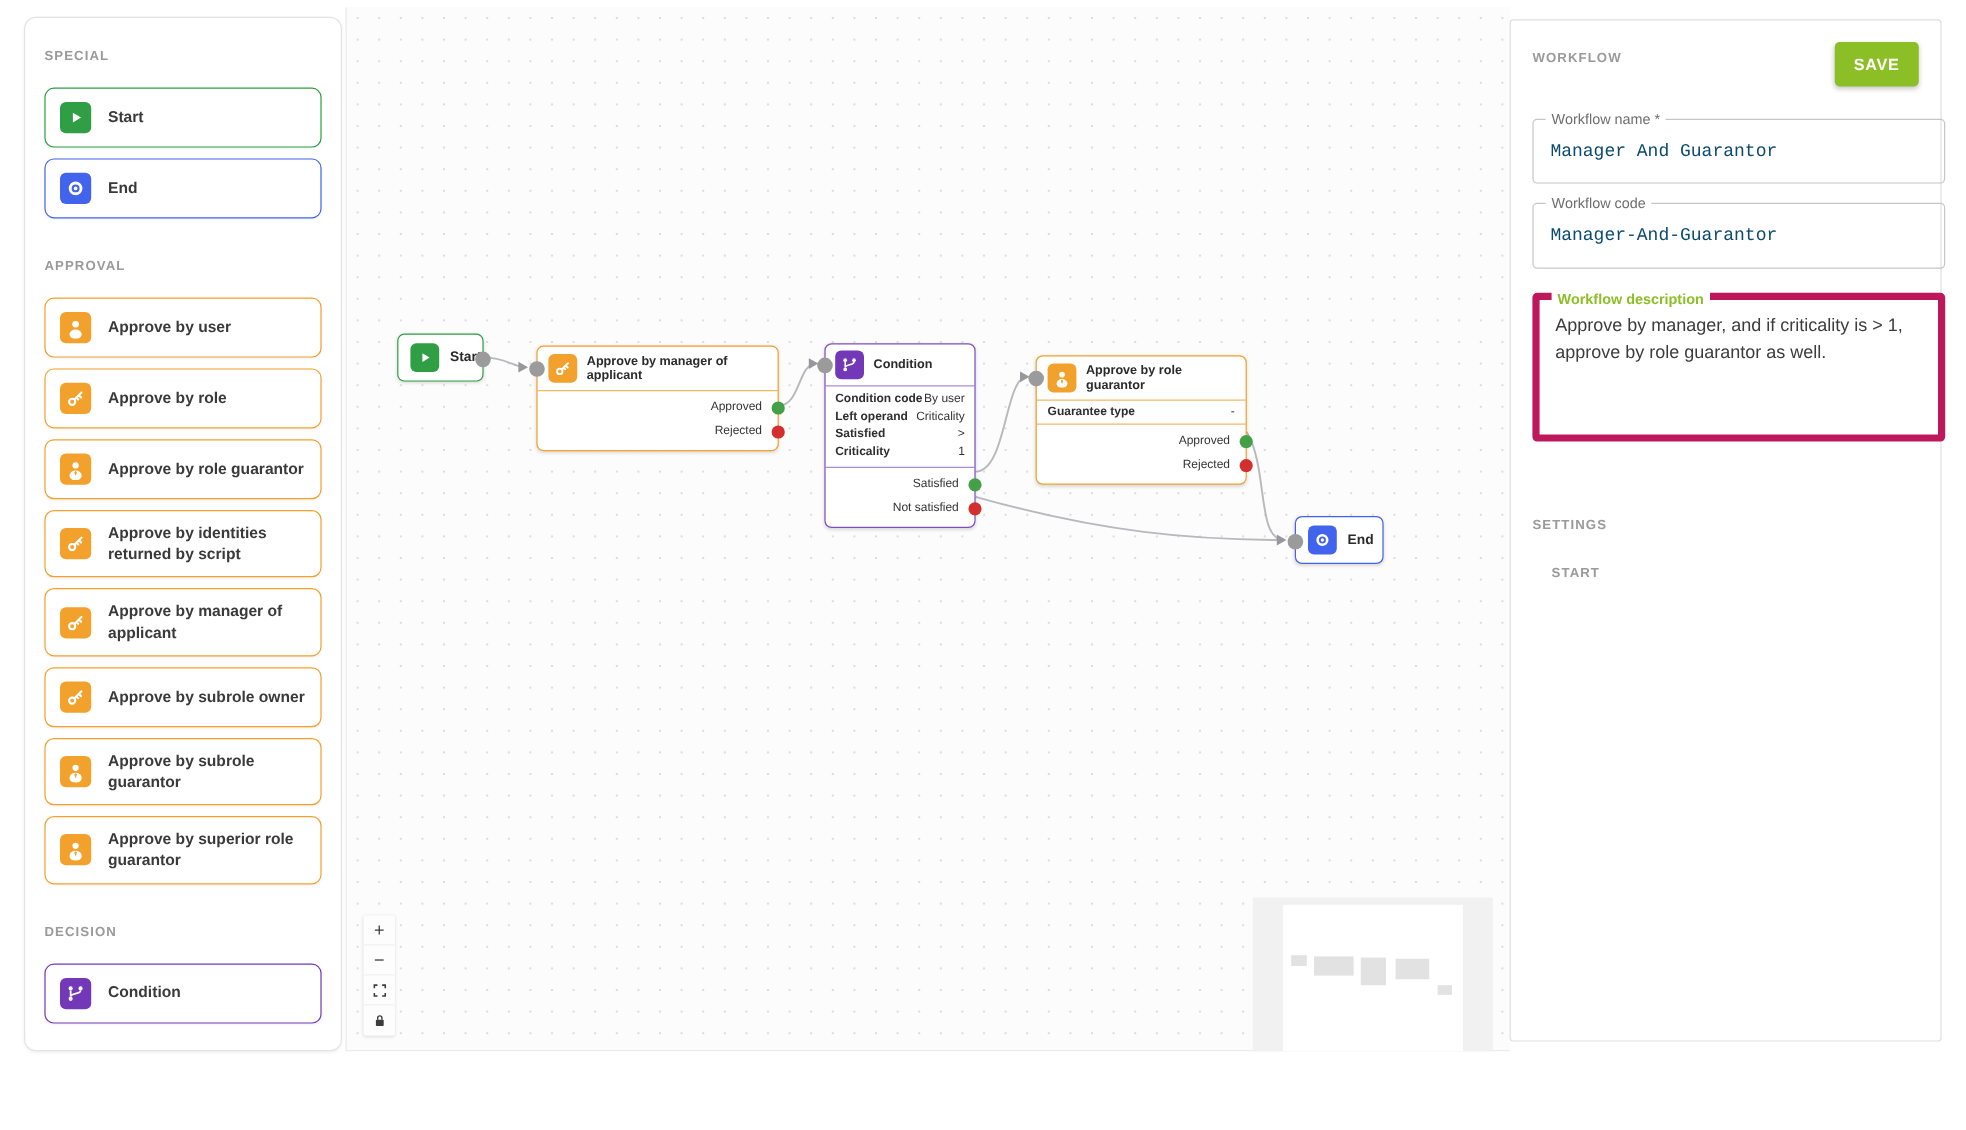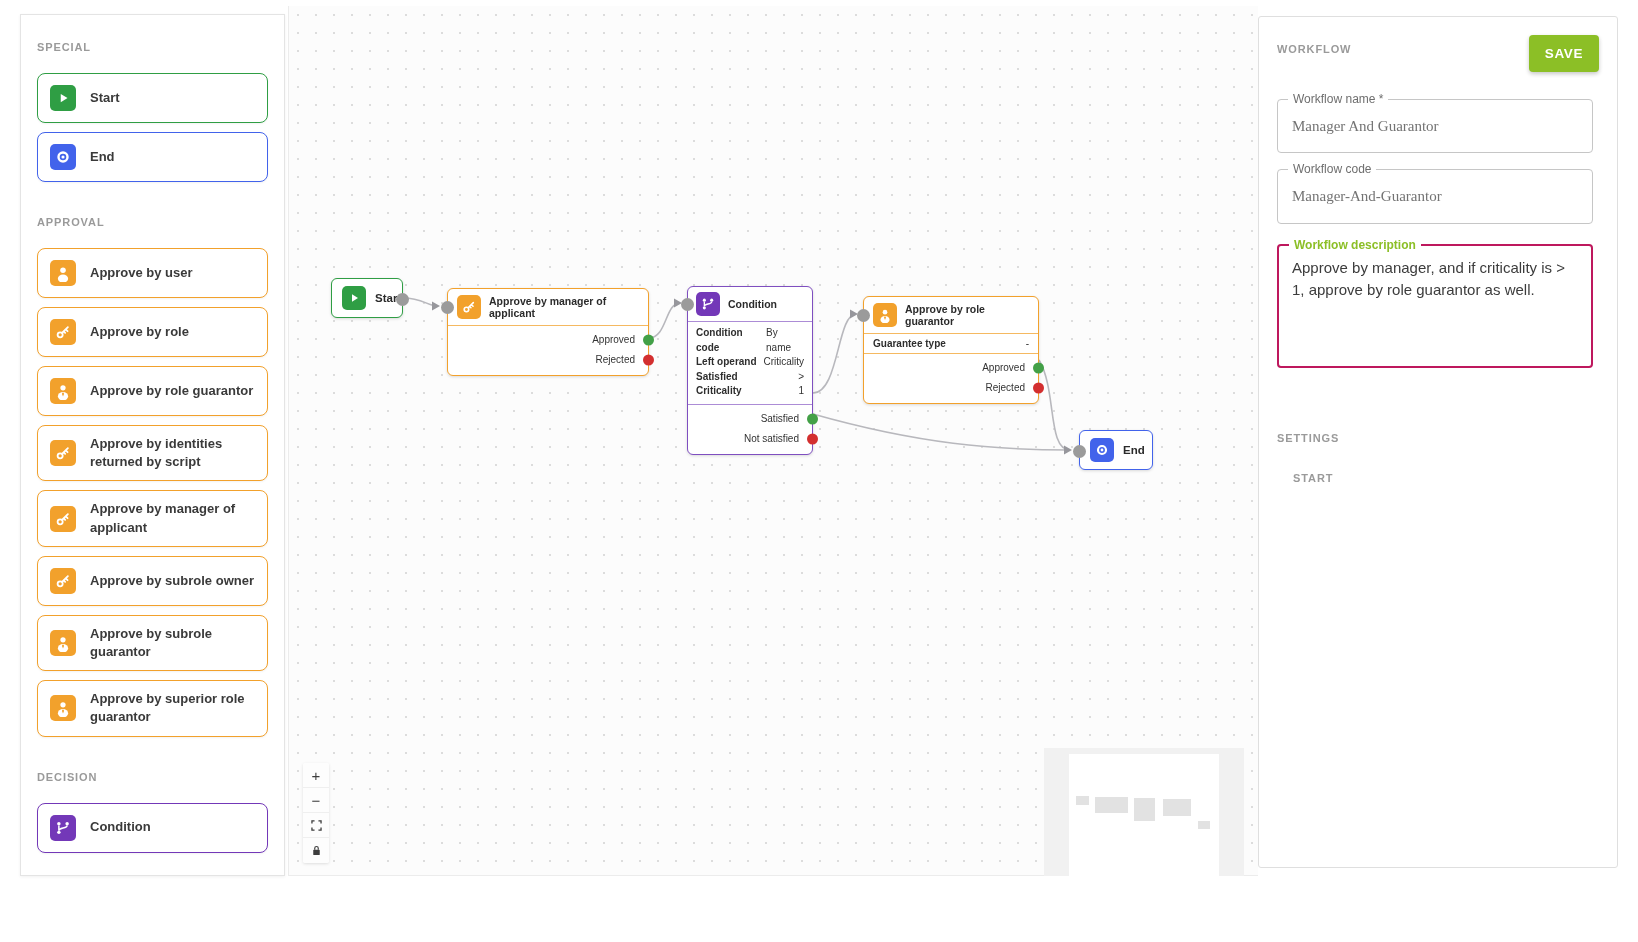--- a/index.html
+++ b/index.html
@@ -1,21 +1,21 @@
 <!DOCTYPE html>
 <html><head>
 <meta charset="utf-8">
 <style>
   * { box-sizing: border-box; margin: 0; padding: 0; }
   html,body { width:1638px; height:942px; background:#ffffff; font-family:"Liberation Sans", sans-serif; overflow:hidden; }
 
   
   .sidebar {
     position:absolute; left:20px; top:14px; width:265px; height:862px;
-    background:#fff; border:1px solid #e4e4e4; border-radius:0;
+    background:#fff; border:1px solid #e4e4e4; border-radius:10px;
     box-shadow:0 1px 3px rgba(0,0,0,.06); padding:16px; overflow:hidden;
   }
   .caption { font-size:11px; font-weight:bold; color:#9a9a9a; letter-spacing:.9px; }
   .sidebar .caption.first { margin:10px 0 20px; }
   .sidebar .caption.mid   { margin:34px 0 20px; }
   .side-item {
     display:flex; align-items:center; gap:14px;
     border:1.5px solid #ccc; border-radius:8px; background:#fff;
     padding:9px 12px; margin-bottom:9px; cursor:grab; min-height:50px;
     box-shadow:0 1px 2px rgba(0,0,0,.05);
@@ -74,26 +74,26 @@
   .mini-node { position:absolute; background:#e2e2e2; }
 
   
   .panel {
     position:absolute; left:1258px; top:16px; width:360px; height:852px;
     background:#fff; border:1px solid #dfdfdf; border-radius:3px; padding:18px;
   }
   .panel-head { display:flex; justify-content:space-between; align-items:flex-start; }
   .panel-head .caption { margin-top:8px; }
   .save-btn { background:#8CBF26; color:#fff; font-family:"Liberation Sans",sans-serif; font-size:13.5px; font-weight:bold; letter-spacing:.6px; border:none; border-radius:4px; padding:11px 16px; cursor:pointer; box-shadow:0 2px 4px rgba(0,0,0,.22); }
-  .field { position:relative; border:1px solid #c6c6c6; border-radius:4px; width:316px; margin-left:0; }
+  .field { position:relative; border:1px solid #c6c6c6; border-radius:4px; width:344px; margin-left:0; }
   .field .flabel { position:absolute; top:-8px; left:10px; background:#fff; padding:0 5px; font-size:12px; color:#6e6e6e; }
-  .field input { border:none; outline:none; width:100%; font-family:Liberation Serif, serif; font-size:15px; color:#737373; background:transparent; padding:18px 14px 16px; }
+  .field input { border:none; outline:none; width:100%; font-family:Liberation Mono, monospace; font-size:15px; color:#0c4a6e; background:transparent; padding:18px 14px 16px; }
   .field.f-name { margin-top:27px; height:54px; }
   .field.f-code { margin-top:16px; height:55px; }
-  .field.f-desc { margin-top:20px; height:124px; border:2px solid #be185d; }
+  .field.f-desc { margin-top:20px; height:124px; border:6px solid #be185d; }
   .field.f-desc .flabel { color:#8CBF26; font-weight:bold; }
   .field textarea { border:none; outline:none; resize:none; width:100%; height:108px; font-family:"Liberation Sans",sans-serif; font-size:15px; line-height:22px; color:#3c3c3c; background:transparent; padding:11px 13px; }
   .settings-cap { margin-top:64px; }
   .start-cap { margin-top:28px; margin-left:16px; }
 </style>
 </head>
 <body>
 
 <div class="sidebar">
   <div class="caption first">SPECIAL</div>
@@ -272,21 +272,21 @@
             <circle cx="17.5" cy="6.2" r="2.3" fill="#fff"></circle>
             <circle cx="6.5" cy="17.8" r="2.3" fill="#fff"></circle>
             <path d="M6.5 8.5 V15.5 M17.5 8.5 c0 4.5 -11 2.5 -11 7" stroke="#fff" stroke-width="2" fill="none"></path>
           </svg>
       </span>
       <span class="t">Condition</span>
     </div>
     <div class="props div-purple">
       <div class="prop-row">
         <span class="pl">Condition code</span>
-          <span>By name</span>
+          <span>By user</span>
       </div>
       <div class="prop-row">
         <span class="pl">Left operand</span>
           <span>Criticality</span>
       </div>
       <div class="prop-row">
         <span class="pl">Satisfied</span>
           <span>&gt;</span>
       </div>
       <div class="prop-row">

